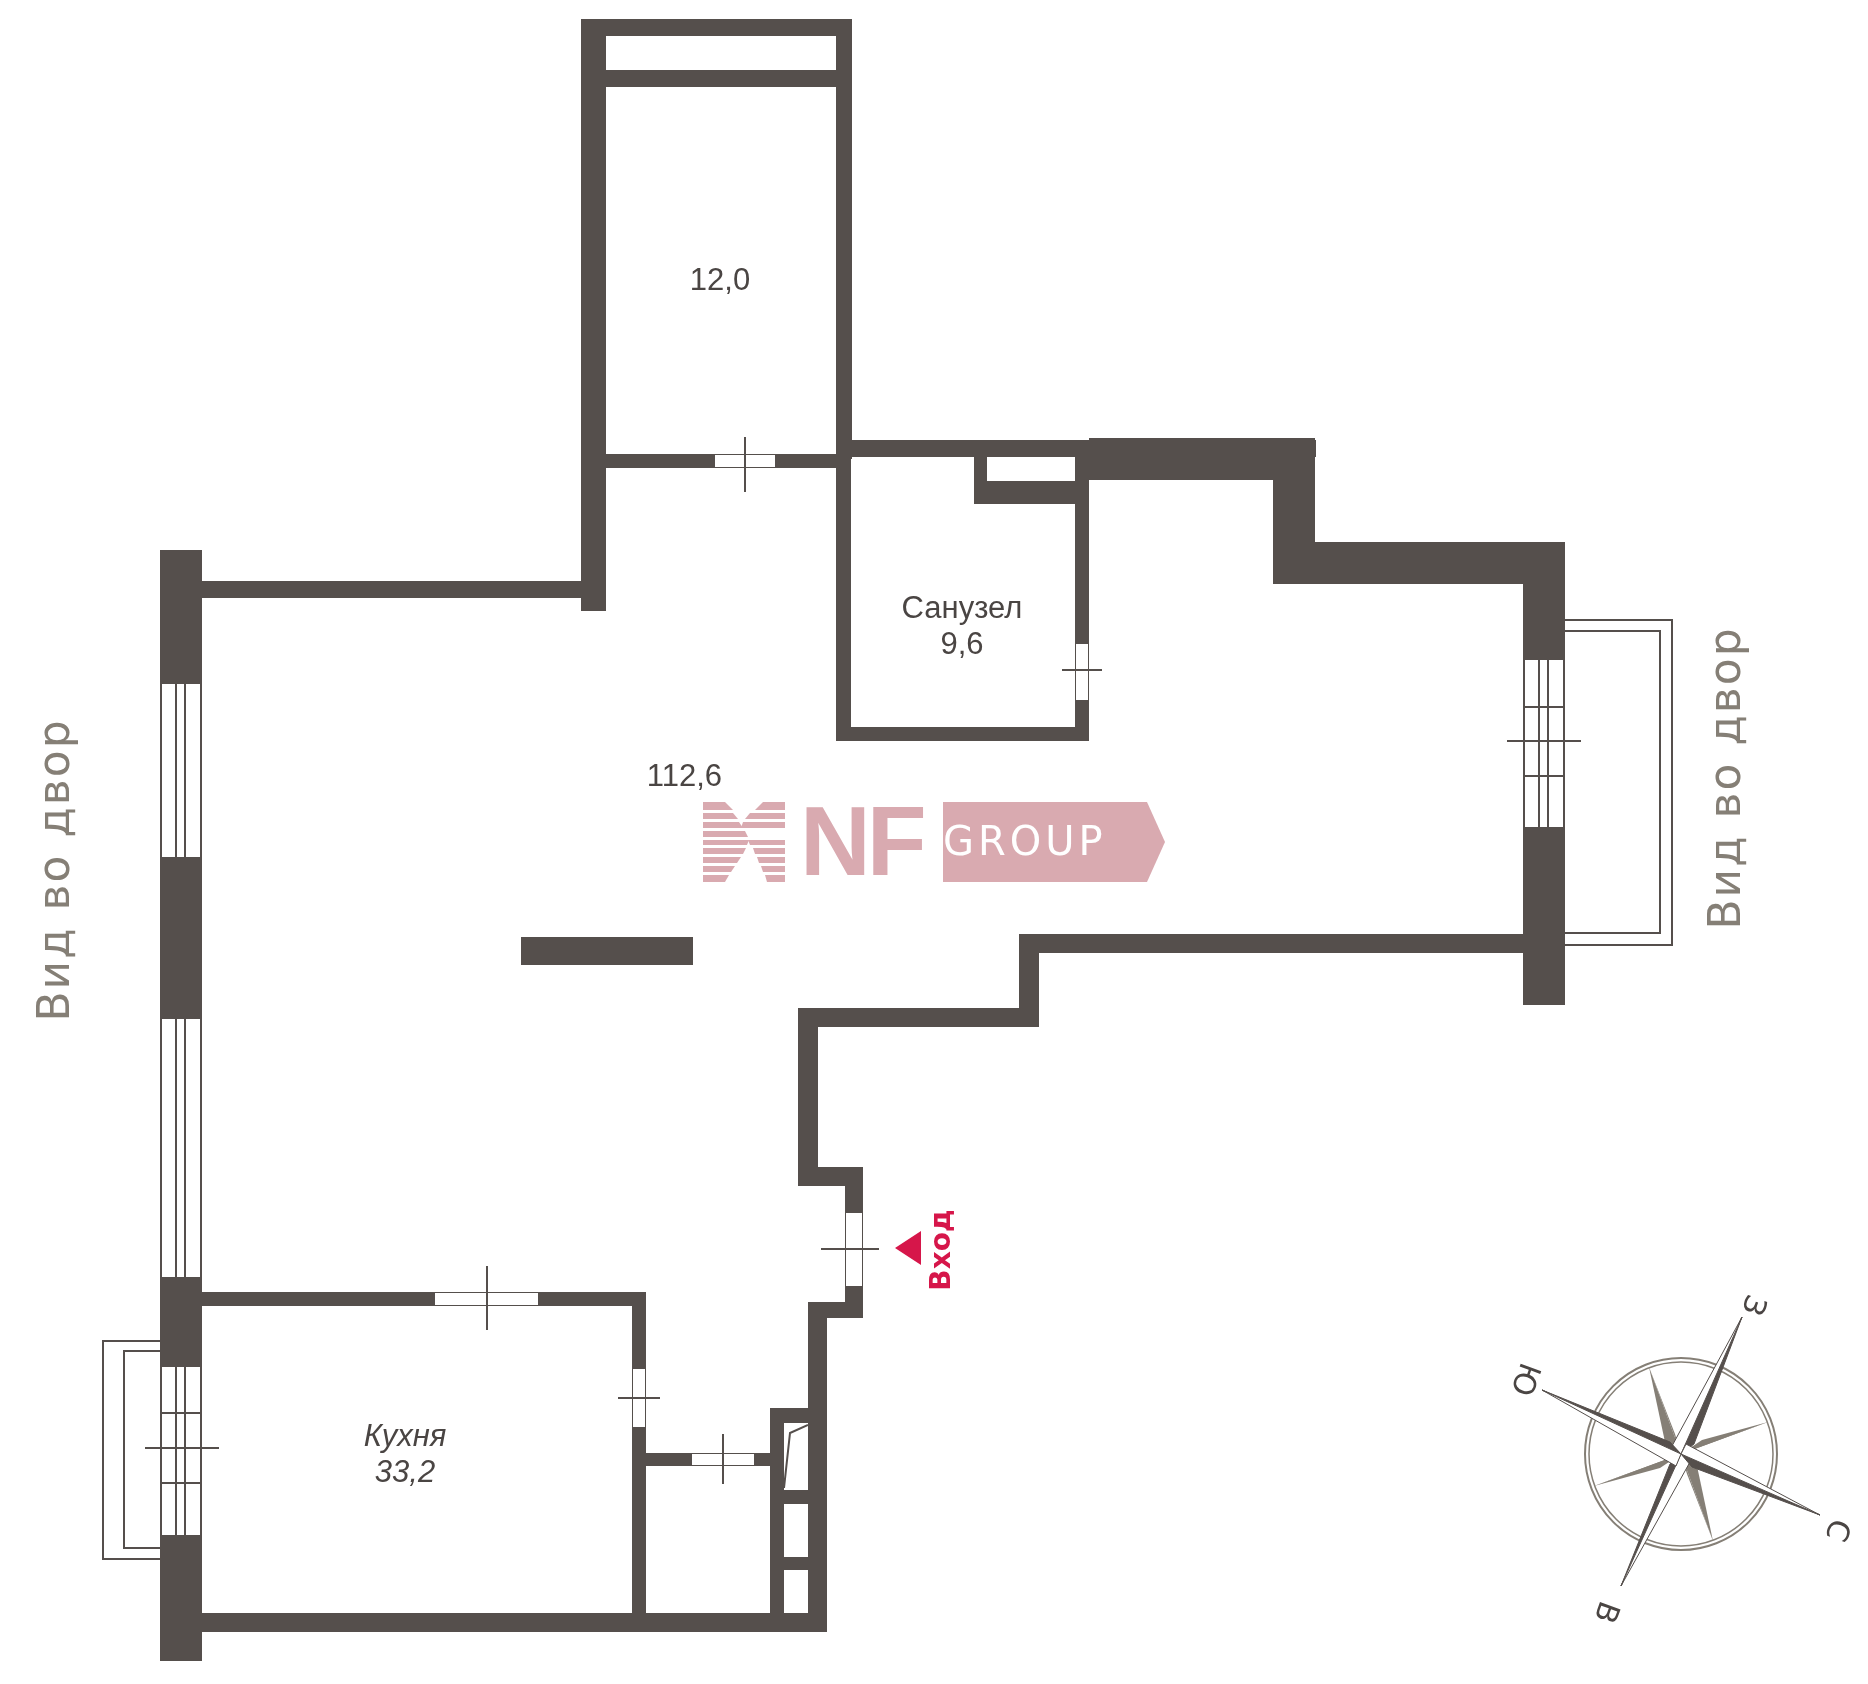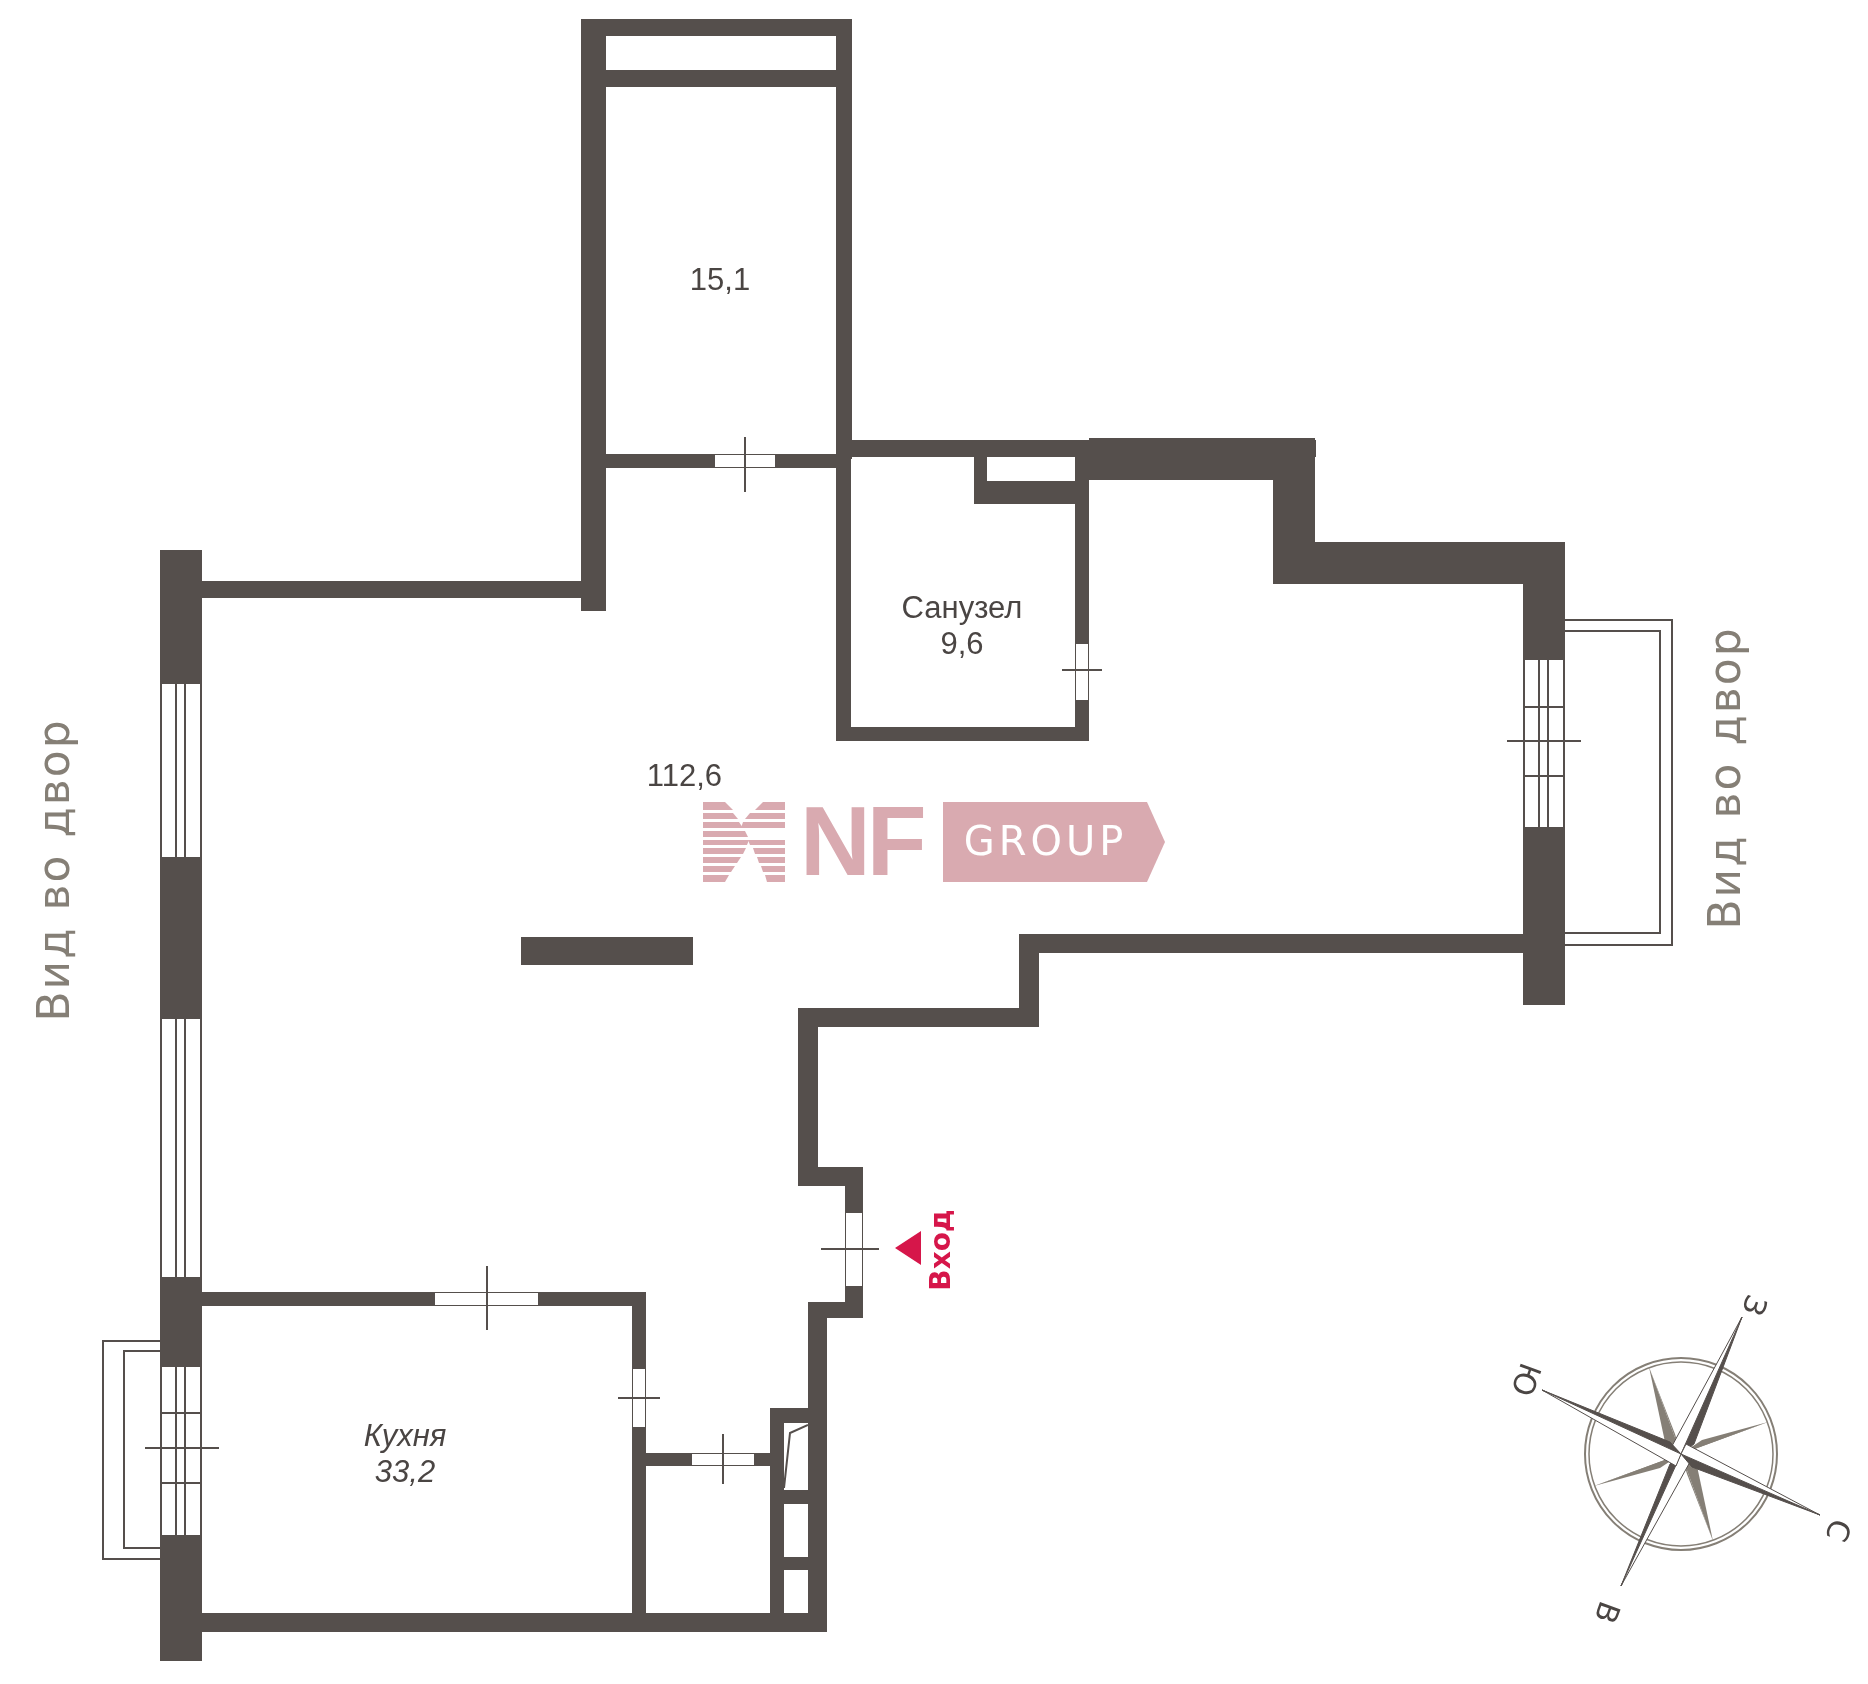--- a/index.html
+++ b/index.html
@@ -107,21 +107,21 @@
   <div class="wh" style="left:784px;top:1423px;width:24px;height:67px;"></div>
   <div class="wh" style="left:784px;top:1504px;width:24px;height:53px;"></div>
   <div class="wh" style="left:784px;top:1570px;width:24px;height:43px;"></div>
   <svg style="position:absolute;left:784px;top:1423px;" width="24" height="67">
     <polyline points="0,65 6,10 24,2" fill="none" stroke="#554f4c" stroke-width="2"></polyline>
   </svg>
 
   <div class="w" style="left:160px;top:1613px;width:667px;height:19px;"></div>
 
   <div class="lbl" style="left:660px;top:262px;width:120px;">
-    <span>15,1</span>
+    <span>12,0</span>
   </div>
   <div class="lbl" style="left:882px;top:590px;width:160px;">
     <div>Санузел</div>
     <div>9,6</div>
   </div>
   <div class="lbl" style="left:622px;top:758px;width:100px;text-align:right;">
     <span>112,6</span>
   </div>
   <div class="lbl" style="left:335px;top:1418px;width:140px;font-style:italic;">
     <div>Кухня</div>
@@ -154,21 +154,21 @@
       <polygon points="50,46 82,46 82,52 52,52"></polygon>
       <polygon points="54,55 82,55 82,61 56,61"></polygon>
       <polygon points="58,64 82,64 82,70 60,70"></polygon>
       <polygon points="62,73 82,73 82,80 64,80"></polygon>
     </g>
   </svg>
   <div style="position:absolute;left:800px;top:792px;font-size:98px;font-weight:bold;color:#d9aab0;letter-spacing:-4px;line-height:98px;font-family:'Liberation Sans',sans-serif;">NF</div>
   <svg style="position:absolute;left:943px;top:802px;" width="224" height="80">
     <polygon points="0,0 204,0 222,40 204,80 0,80" fill="#d9aab0"></polygon>
   </svg>
-  <div style="position:absolute;left:943px;top:818px;width:205px;text-align:center;font-size:40px;color:#ffffff;letter-spacing:4px;font-family:'DejaVu Sans',sans-serif;">GROUP</div>
+  <div style="position:absolute;left:943px;top:818px;width:205px;text-align:left;font-size:40px;color:#ffffff;letter-spacing:4px;font-family:'DejaVu Sans',sans-serif;">GROUP</div>
 
   <svg style="position:absolute;left:1480px;top:1280px;" width="388" height="404" viewBox="0 0 388 404">
     <circle cx="201" cy="174" r="96" fill="none" stroke="#857f76" stroke-width="2"></circle>
     <circle cx="201" cy="174" r="92" fill="none" stroke="#857f76" stroke-width="1.5"></circle>
 
     <g fill="#857f76">
       <polygon points="201,174 169,87 195,154"></polygon>
       <polygon points="201,174 169,87 185,162"></polygon>
       <polygon points="201,174 288,142 222,160"></polygon>
       <polygon points="201,174 288,142 214,168"></polygon>

